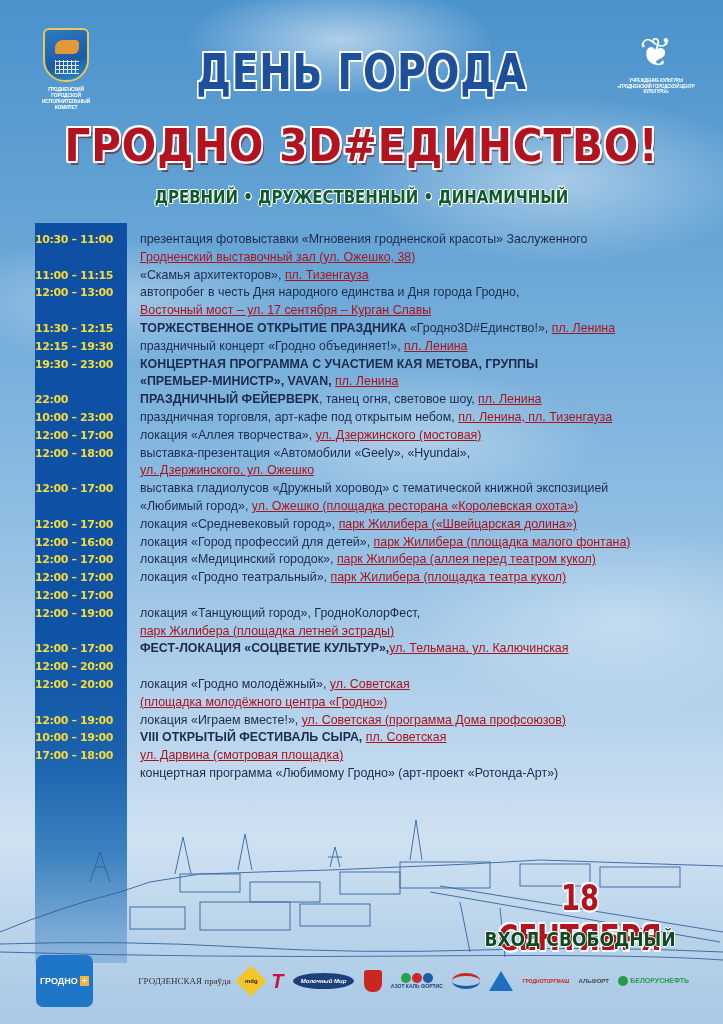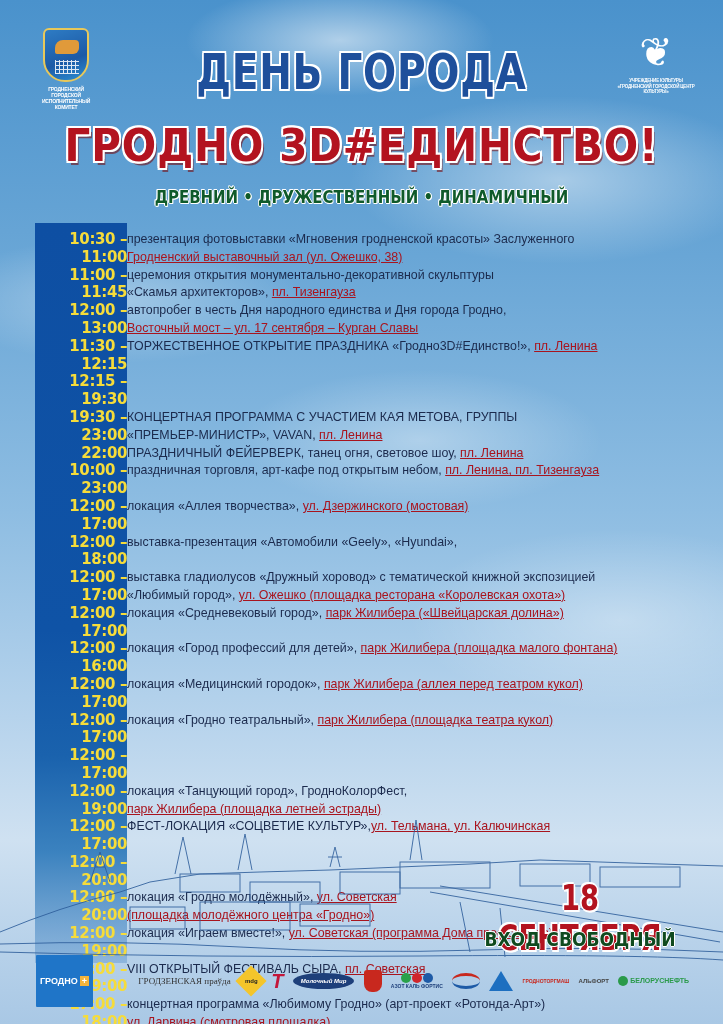--- a/index.html
+++ b/index.html
@@ -48,48 +48,48 @@
     text-shadow:1px 0 0 #fff,-1px 0 0 #fff,0 1px 0 #fff,0 -1px 0 #fff,1px 1px 0 #fff,-1px -1px 0 #fff;
   }
 
   .time-col {
     position:absolute; left:35px; top:223px; width:92px; height:740px;
     background:linear-gradient(180deg,#0e4fa3 0%,#0f53a6 55%,#1a62ad 72%,#3b82bf 85%,rgba(110,160,210,0.55) 100%);
   }
   .schedule { position:absolute; left:35px; top:231px; width:688px; }
   .row { display:flex; }
   .time {
-    width:92px; flex:0 0 92px; text-align:right;
-    font-family:"DejaVu Sans", sans-serif; font-weight:bold; font-size:15px; line-height:17.8px;
+    width:92px; flex:0 0 92px; text-align:left;
+    font-family:"DejaVu Sans", sans-serif; font-weight:bold; font-size:11px; line-height:17.8px;
     color:#f6dc3a; letter-spacing:-0.4px;
   }
   .desc {
-    font-size:12.4px; line-height:17.8px; color:#1b2a4d; white-space:nowrap;
+    padding-left:13px; font-size:12.4px; line-height:17.8px; color:#1b2a4d; white-space:nowrap;
   }
   .desc .line { display:block; }
-  .desc .bold { font-weight:normal; }
+  .desc .bold { font-weight:bold; }
   .desc .red { color:#a8141e;text-decoration:underline; }
 
   .skyline { position:absolute; left:0; top:812px; width:723px; height:150px; }
   .date {
     position:absolute; left:470px; top:878px; width:220px; text-align:center;
     font-family:"DejaVu Sans", sans-serif; font-weight:bold; font-size:36px; line-height:40px;
     color:#b3131f; transform:scaleX(0.76); transform-origin:center;
     text-shadow:2px 0 0 #fff,-2px 0 0 #fff,0 2px 0 #fff,0 -2px 0 #fff,2px 2px 0 #fff,-2px -2px 0 #fff;
   }
   .free {
     position:absolute; left:468px; top:928px; width:224px; text-align:center;
     font-family:"DejaVu Sans", sans-serif; font-weight:bold; font-size:19px; line-height:22px;
     color:#0f4a1f; transform:scaleX(0.9);
     text-shadow:1px 0 0 #fff,-1px 0 0 #fff,0 1px 0 #fff,0 -1px 0 #fff;
   }
 
   .sponsors { position:absolute; left:0; top:966px; width:723px; height:30px; display:flex; align-items:center; justify-content:space-between; padding:0 34px 0 36px; }
   .sp { font-size:7px; font-weight:bold; text-align:center; color:#1d4f9b; }
-  .sp-grodno { background:#1f75c8; color:#fff; font-size:9px; padding:21px 4px; border-radius:1px; }
+  .sp-grodno { background:#1f75c8; color:#fff; font-size:9px; padding:21px 4px; border-radius:7px; }
   .sp-grodno b { background:#f4b43a; color:#fff; padding:0 2px; margin-left:2px; }
   .sp-gp { color:#333; font-family:"Liberation Serif", serif; font-size:9px; font-weight:normal;margin-left:36px; }
   .sp-mdg { width:22px; height:22px; background:#f4c52a; transform:rotate(45deg); display:flex; align-items:center; justify-content:center; }
   .sp-mdg span { transform:rotate(-45deg); font-size:6px; color:#222; }
   .sp-t { color:#c3163a; font-size:20px; font-style:italic; }
   .sp-mir { background:#1d3f7a; color:#fff; border-radius:50%; padding:5px 8px; font-size:6px; font-style:italic; }
   .sp-crest { width:18px; height:22px; background:#c8281e; border-radius:3px 3px 8px 8px; }
   .sp-akf { display:flex; flex-direction:column; align-items:center; }
   .sp-akf .dots { display:flex; gap:1px; }
   .sp-akf .dots i { width:10px; height:10px; border-radius:50%; display:block; }
@@ -125,41 +125,43 @@
 
 <div class="schedule" id="schedule">
     <div class="row">
       <div class="time">10:30 – 11:00</div>
       <div class="desc">
         <span class="line"><span>презентация фотовыставки «Мгновения гродненской красоты» Заслуженного</span></span>
         <span class="line"><span class="red">Гродненский выставочный зал (ул. Ожешко, 38)</span></span>
       </div>
     </div>
     <div class="row">
-      <div class="time">11:00 – 11:45</div>
-      <div class="desc">
-        <span class="line"><span>церемония открытия монументально-декоративной скульптуры</span></span>
+      <div class="time">11:00 – 11:15</div>
+      <div class="desc">
         <span class="line"><span>«Скамья архитекторов», </span><span class="red">пл. Тизенгауза</span></span>
       </div>
     </div>
     <div class="row">
       <div class="time">12:00 – 13:00</div>
       <div class="desc">
         <span class="line"><span>автопробег в честь Дня народного единства и Дня города Гродно,</span></span>
         <span class="line"><span class="red">Восточный мост – ул. 17 сентября – Курган Славы</span></span>
       </div>
     </div>
     <div class="row">
       <div class="time">11:30 – 12:15</div>
       <div class="desc">
         <span class="line"><span class="bold">ТОРЖЕСТВЕННОЕ ОТКРЫТИЕ ПРАЗДНИКА </span><span>«Гродно3D#Единство!», </span><span class="red">пл. Ленина</span></span>
       </div>
     </div>
     <div class="row">
       <div class="time">12:15 – 19:30</div>
+      <div class="desc">
+        <span class="line"><span>праздничный концерт «Гродно объединяет!», </span><span class="red">пл. Ленина</span></span>
+      </div>
     </div>
     <div class="row">
       <div class="time">19:30 – 23:00</div>
       <div class="desc">
         <span class="line"><span class="bold">КОНЦЕРТНАЯ ПРОГРАММА С УЧАСТИЕМ КАЯ МЕТОВА, ГРУППЫ</span></span>
         <span class="line"><span class="bold">«ПРЕМЬЕР-МИНИСТР», VAVAN, </span><span class="red">пл. Ленина</span></span>
       </div>
     </div>
     <div class="row">
       <div class="time">22:00</div>
@@ -176,20 +178,21 @@
     <div class="row">
       <div class="time">12:00 – 17:00</div>
       <div class="desc">
         <span class="line"><span>локация «Аллея творчества», </span><span class="red">ул. Дзержинского (мостовая)</span></span>
       </div>
     </div>
     <div class="row">
       <div class="time">12:00 – 18:00</div>
       <div class="desc">
         <span class="line"><span>выставка-презентация «Автомобили «Geely», «Hyundai»,</span></span>
+        <span class="line"><span class="red">ул. Дзержинского, ул. Ожешко</span></span>
       </div>
     </div>
     <div class="row">
       <div class="time">12:00 – 17:00</div>
       <div class="desc">
         <span class="line"><span>выставка гладиолусов «Дружный хоровод» с тематической книжной экспозицией</span></span>
         <span class="line"><span>«Любимый город», </span><span class="red">ул. Ожешко (площадка ресторана «Королевская охота»)</span></span>
       </div>
     </div>
     <div class="row">
@@ -250,22 +253,22 @@
     </div>
     <div class="row">
       <div class="time">10:00 – 19:00</div>
       <div class="desc">
         <span class="line"><span class="bold">VIII ОТКРЫТЫЙ ФЕСТИВАЛЬ СЫРА, </span><span class="red">пл. Советская</span></span>
       </div>
     </div>
     <div class="row">
       <div class="time">17:00 – 18:00</div>
       <div class="desc">
+        <span class="line"><span class="red">ул. Дарвина (смотровая площадка)</span></span>
         <span class="line"><span>концертная программа «Любимому Гродно» (арт-проект «Ротонда-Арт»)</span></span>
-        <span class="line"><span class="red">ул. Дарвина (смотровая площадка)</span></span>
       </div>
     </div>
   </div>
 
 <svg class="skyline" viewBox="0 0 723 150" preserveAspectRatio="none">
   <g fill="none" stroke="#2d5d9a" stroke-width="1" opacity="0.85">
     <path d="M0 120 Q60 95 120 80 L150 70 L200 62 L260 60 L330 58 L400 55 L470 52 L540 48 L600 50 L660 52 L723 54"></path>
     <path d="M0 132 Q120 128 240 135 T480 138 T723 140"></path>
     <path d="M0 140 Q200 146 420 144 T723 148"></path>
     <path d="M90 70 L100 40 L110 70 M95 55 L105 55"></path>

